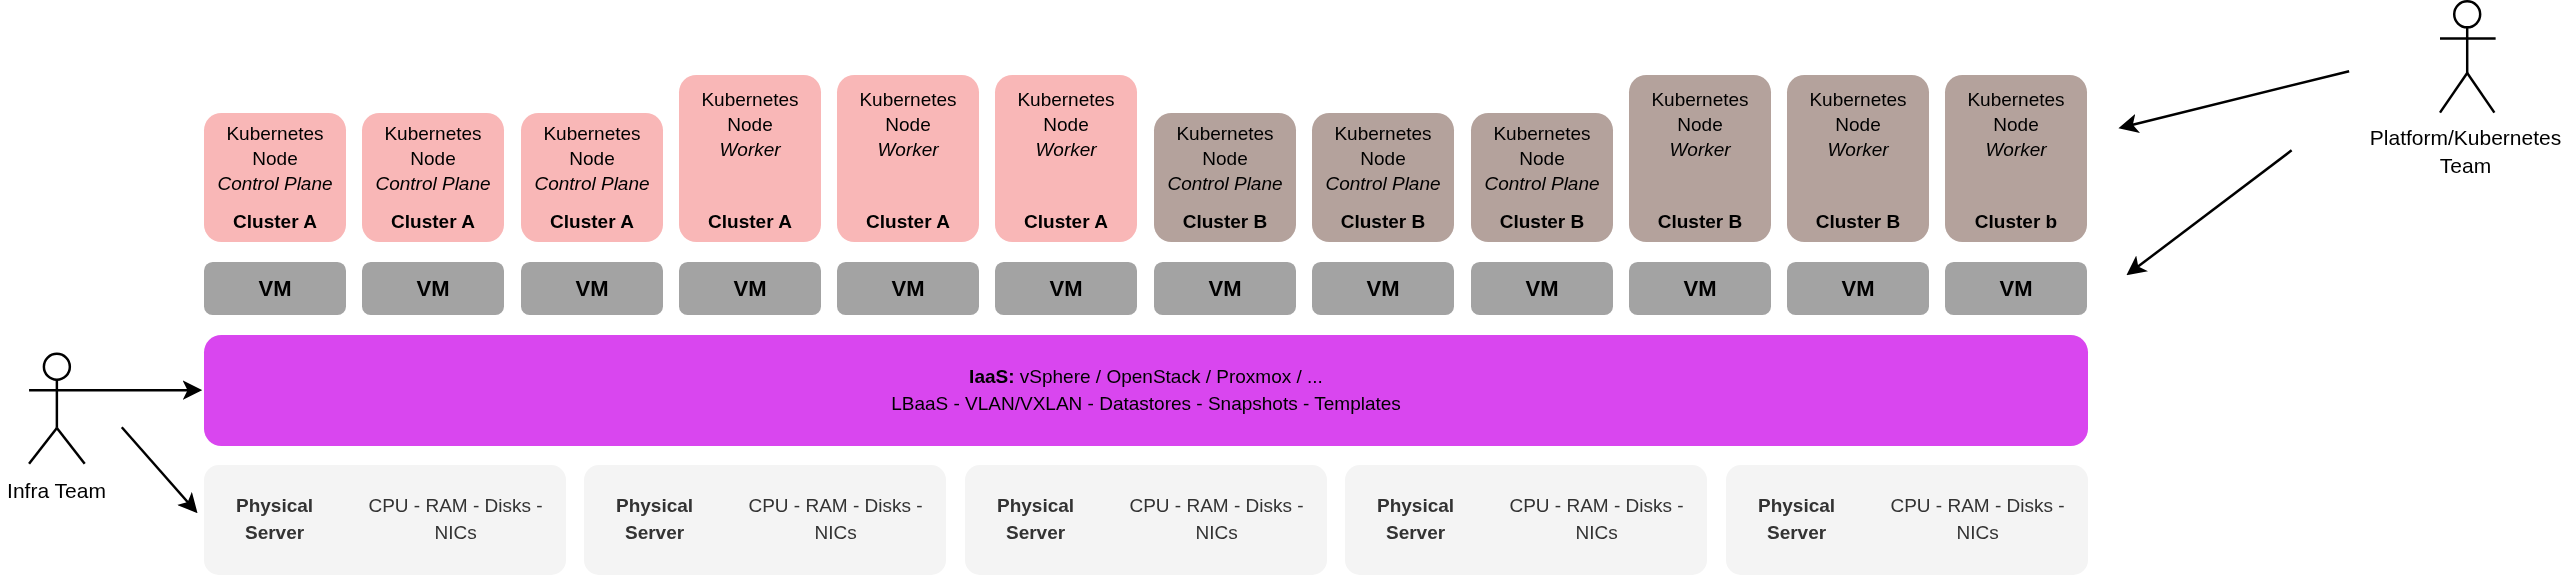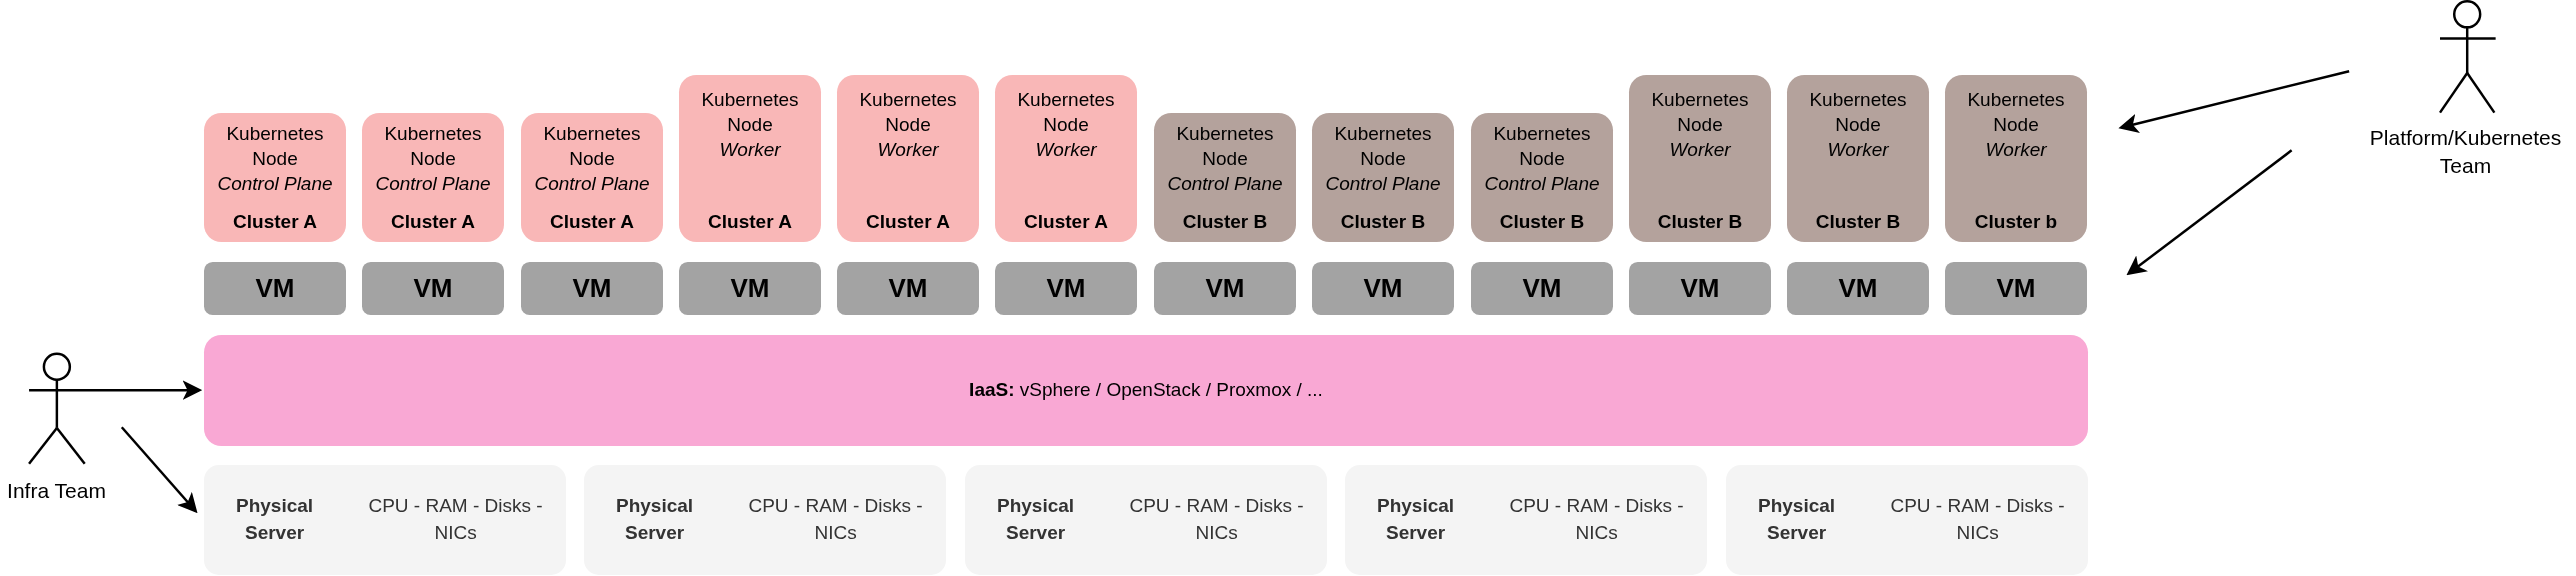--- a/index.html
+++ b/index.html
@@ -18,21 +18,21 @@
   }
   .node-box.control { top:113px; height:129px; padding-top:8px; }
   .node-box.worker  { top:75px; height:167px; padding-top:12.4px; }
   .node-box .role { font-style:italic; }
   .node-box .cluster { font-weight:bold; margin-top:auto; margin-bottom:8px; }
 
   
   .vm-box {
     position:absolute; top:262px; width:142px; height:53px;
     border-radius:8.7px; display:flex; align-items:center; justify-content:center;
-    font-weight:bold; font-size:26px;
+    font-weight:bold; font-size:22px;
   }
 
   
   .iaas-bar {
     position:absolute; left:204px; top:335px; width:1884px; height:111px;
     border-radius:17.3px; display:flex; flex-direction:column;
     align-items:center; justify-content:center; text-align:center;
     font-size:19px; line-height:26.6px;
   }
   .iaas-bar b { font-weight:bold; }
@@ -165,24 +165,25 @@
       <div class="vm-box" style="left: 837px; background: rgb(163, 163, 163);">VM</div>
       <div class="vm-box" style="left: 995px; background: rgb(163, 163, 163);">VM</div>
       <div class="vm-box" style="left: 1154px; background: rgb(163, 163, 163);">VM</div>
       <div class="vm-box" style="left: 1312px; background: rgb(163, 163, 163);">VM</div>
       <div class="vm-box" style="left: 1471px; background: rgb(163, 163, 163);">VM</div>
       <div class="vm-box" style="left: 1629px; background: rgb(163, 163, 163);">VM</div>
       <div class="vm-box" style="left: 1787px; background: rgb(163, 163, 163);">VM</div>
       <div class="vm-box" style="left: 1945px; background: rgb(163, 163, 163);">VM</div>
     </div>
 
-  <div class="iaas-bar" id="iaas-bar" style="background: #f9a8d4;">
+  <div class="iaas-bar" id="iaas-bar" style="background: #d946ef;">
     <div>
       <b>IaaS:</b><span> vSphere / OpenStack / Proxmox / ...</span>
     </div>
+    <div>LBaaS - VLAN/VXLAN - Datastores - Snapshots - Templates</div>
   </div>
 
   <div id="phys-layer">
       <div class="phys-box" style="left: 204px; background: rgb(244, 244, 244);">
         <div class="ptitle">Physical Server</div>
         <div class="psub">CPU - RAM - Disks - NICs</div>
       </div>
       <div class="phys-box" style="left: 584px; background: rgb(244, 244, 244);">
         <div class="ptitle">Physical Server</div>
         <div class="psub">CPU - RAM - Disks - NICs</div>

